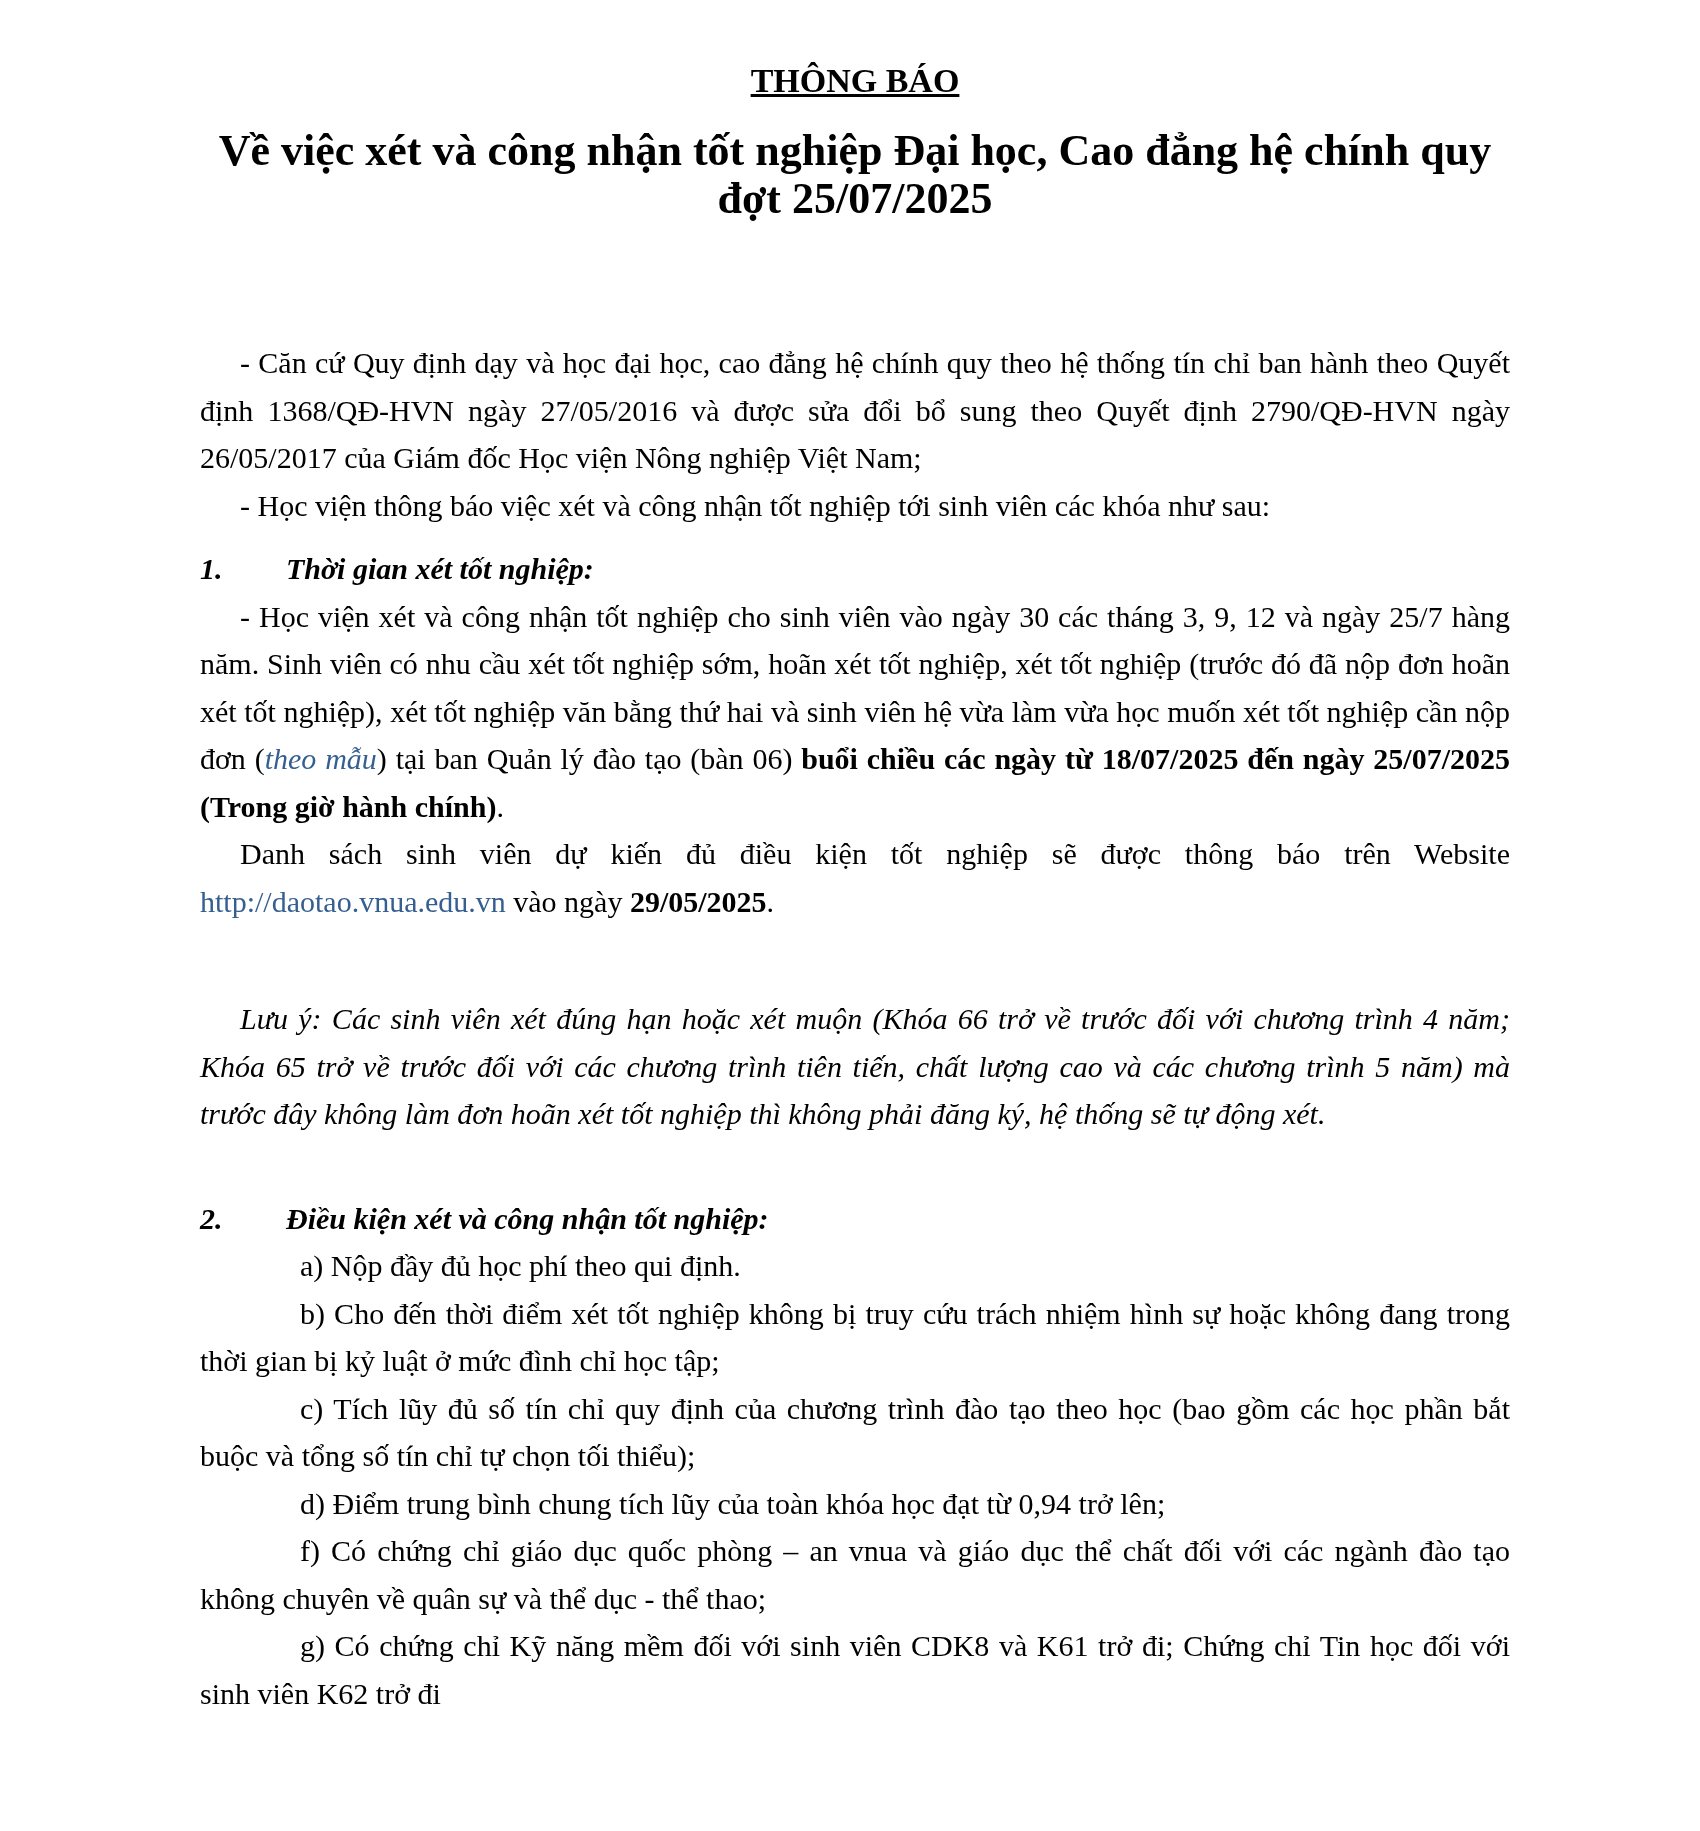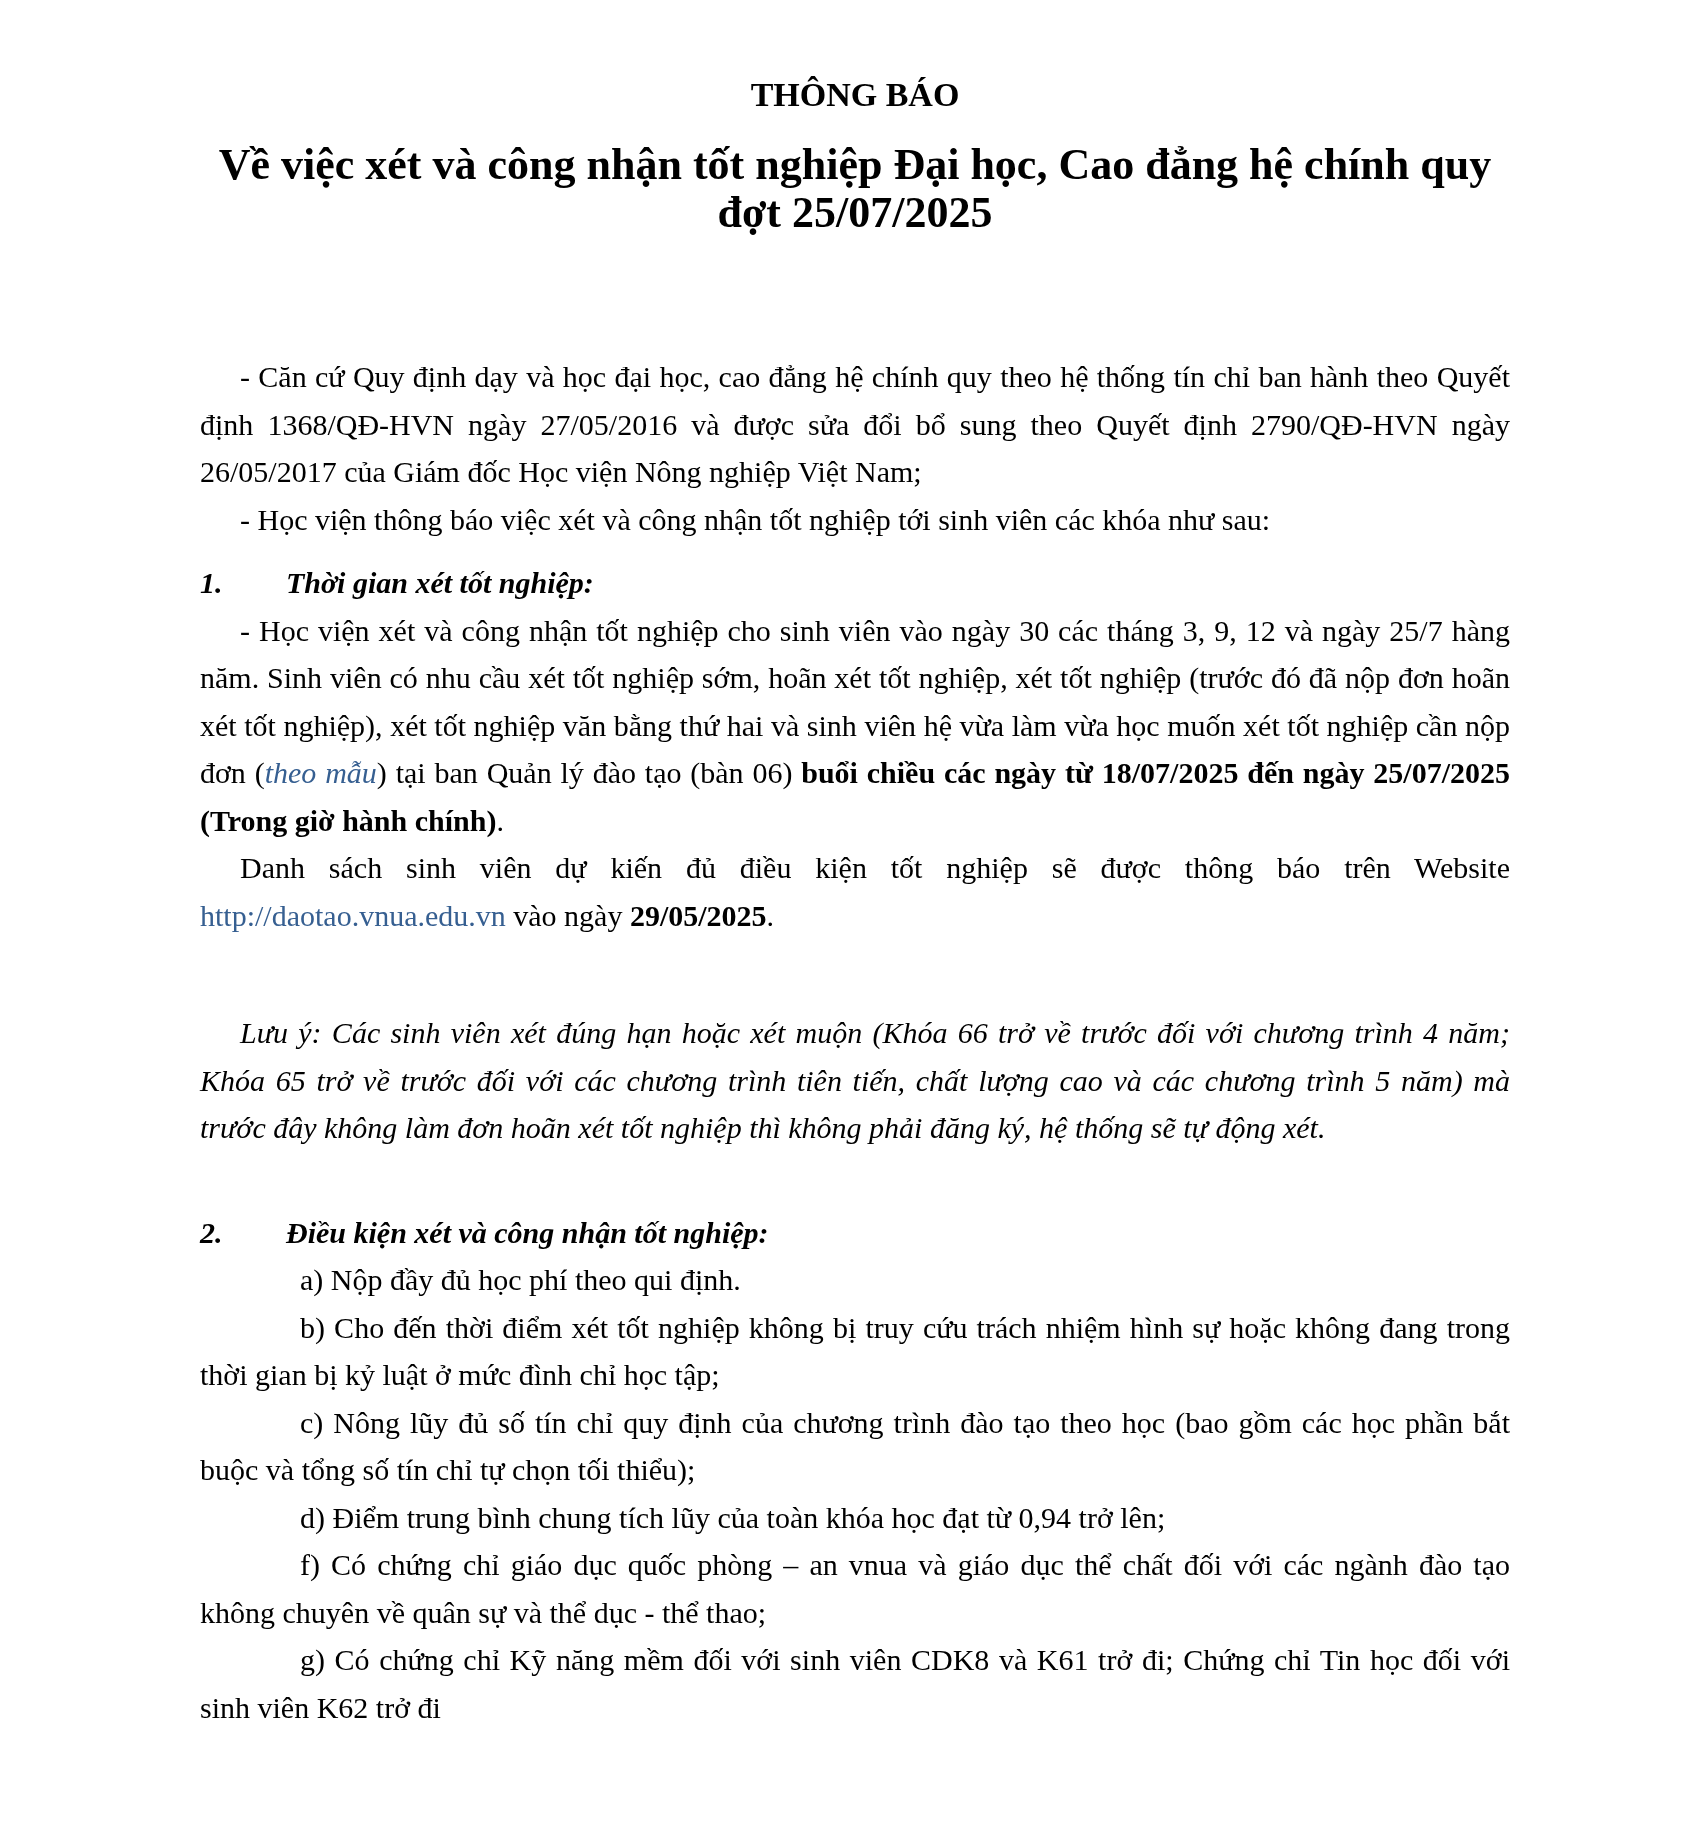--- a/index.html
+++ b/index.html
@@ -16,26 +16,27 @@
     font-family: "Liberation Serif", "DejaVu Serif", serif;
     color: #000000;
   }
   .content {
     padding: 55px 190px 0 200px;
     font-size: 30px;
     line-height: 47.5px;
     text-align: justify;
   }
   .title {
-    margin: 16px;
+    margin: 2px;
     font-size: 34px;
     font-weight: 700;
     line-height: 48px;
     text-align: center;
     text-indent: 0;
+    text-decoration: underline;
   }
   .subtitle {
     margin: 22px 0 0 0;
     font-size: 44px;
     font-weight: 700;
     line-height: 48px;
     text-align: center;
     text-indent: 0;
   }
   p { margin: 0; }
@@ -84,19 +85,19 @@
     <p class="para"><span>- Học viện xét và công nhận tốt nghiệp cho sinh viên vào ngày 30 các tháng 3, 9, 12 và ngày 25/7 hàng năm. Sinh viên có nhu cầu xét tốt nghiệp sớm, hoãn xét tốt nghiệp, xét tốt nghiệp (trước đó đã nộp đơn hoãn xét tốt nghiệp), xét tốt nghiệp văn bằng thứ hai và sinh viên hệ vừa làm vừa học muốn xét tốt nghiệp cần nộp đơn (</span><a class="doc-link italic-link">theo mẫu</a><span>) tại ban Quản lý đào tạo (bàn 06) </span><b>buổi chiều các ngày từ 18/07/2025 đến ngày 25/07/2025 (Trong giờ hành chính)</b><span>.</span></p>
 
     <p class="para"><span>Danh sách sinh viên dự kiến đủ điều kiện tốt nghiệp sẽ được thông báo trên Website </span><a class="doc-link">http://daotao.vnua.edu.vn</a><span> vào ngày </span><b>29/05/2025</b><span>.</span></p>
 
     <p class="para note">Lưu ý: Các sinh viên xét đúng hạn hoặc xét muộn (Khóa 66 trở về trước đối với chương trình 4 năm; Khóa 65 trở về trước đối với các chương trình tiên tiến, chất lượng cao và các chương trình 5 năm) mà trước đây không làm đơn hoãn xét tốt nghiệp thì không phải đăng ký, hệ thống sẽ tự động xét.</p>
 
     <p class="heading heading2"><span class="hnum">2.</span><span>Điều kiện xét và công nhận tốt nghiệp:</span></p>
 
     <p class="item">a) Nộp đầy đủ học phí theo qui định.</p>
     <p class="item">b) Cho đến thời điểm xét tốt nghiệp không bị truy cứu trách nhiệm hình sự hoặc không đang trong thời gian bị kỷ luật ở mức đình chỉ học tập;</p>
-    <p class="item">c) Nông lũy đủ số tín chỉ quy định của chương trình đào tạo theo học (bao gồm các học phần bắt buộc và tổng số tín chỉ tự chọn tối thiểu);</p>
+    <p class="item">c) Tích lũy đủ số tín chỉ quy định của chương trình đào tạo theo học (bao gồm các học phần bắt buộc và tổng số tín chỉ tự chọn tối thiểu);</p>
     <p class="item">d) Điểm trung bình chung tích lũy của toàn khóa học đạt từ 0,94 trở lên;</p>
     <p class="item">f) Có chứng chỉ giáo dục quốc phòng – an vnua và giáo dục thể chất đối với các ngành đào tạo không chuyên về quân sự và thể dục - thể thao;</p>
     <p class="item">g) Có chứng chỉ Kỹ năng mềm đối với sinh viên CDK8 và K61 trở đi; Chứng chỉ Tin học đối với sinh viên K62 trở đi</p>
 
   </div>
 </div>
 
 </body></html>

